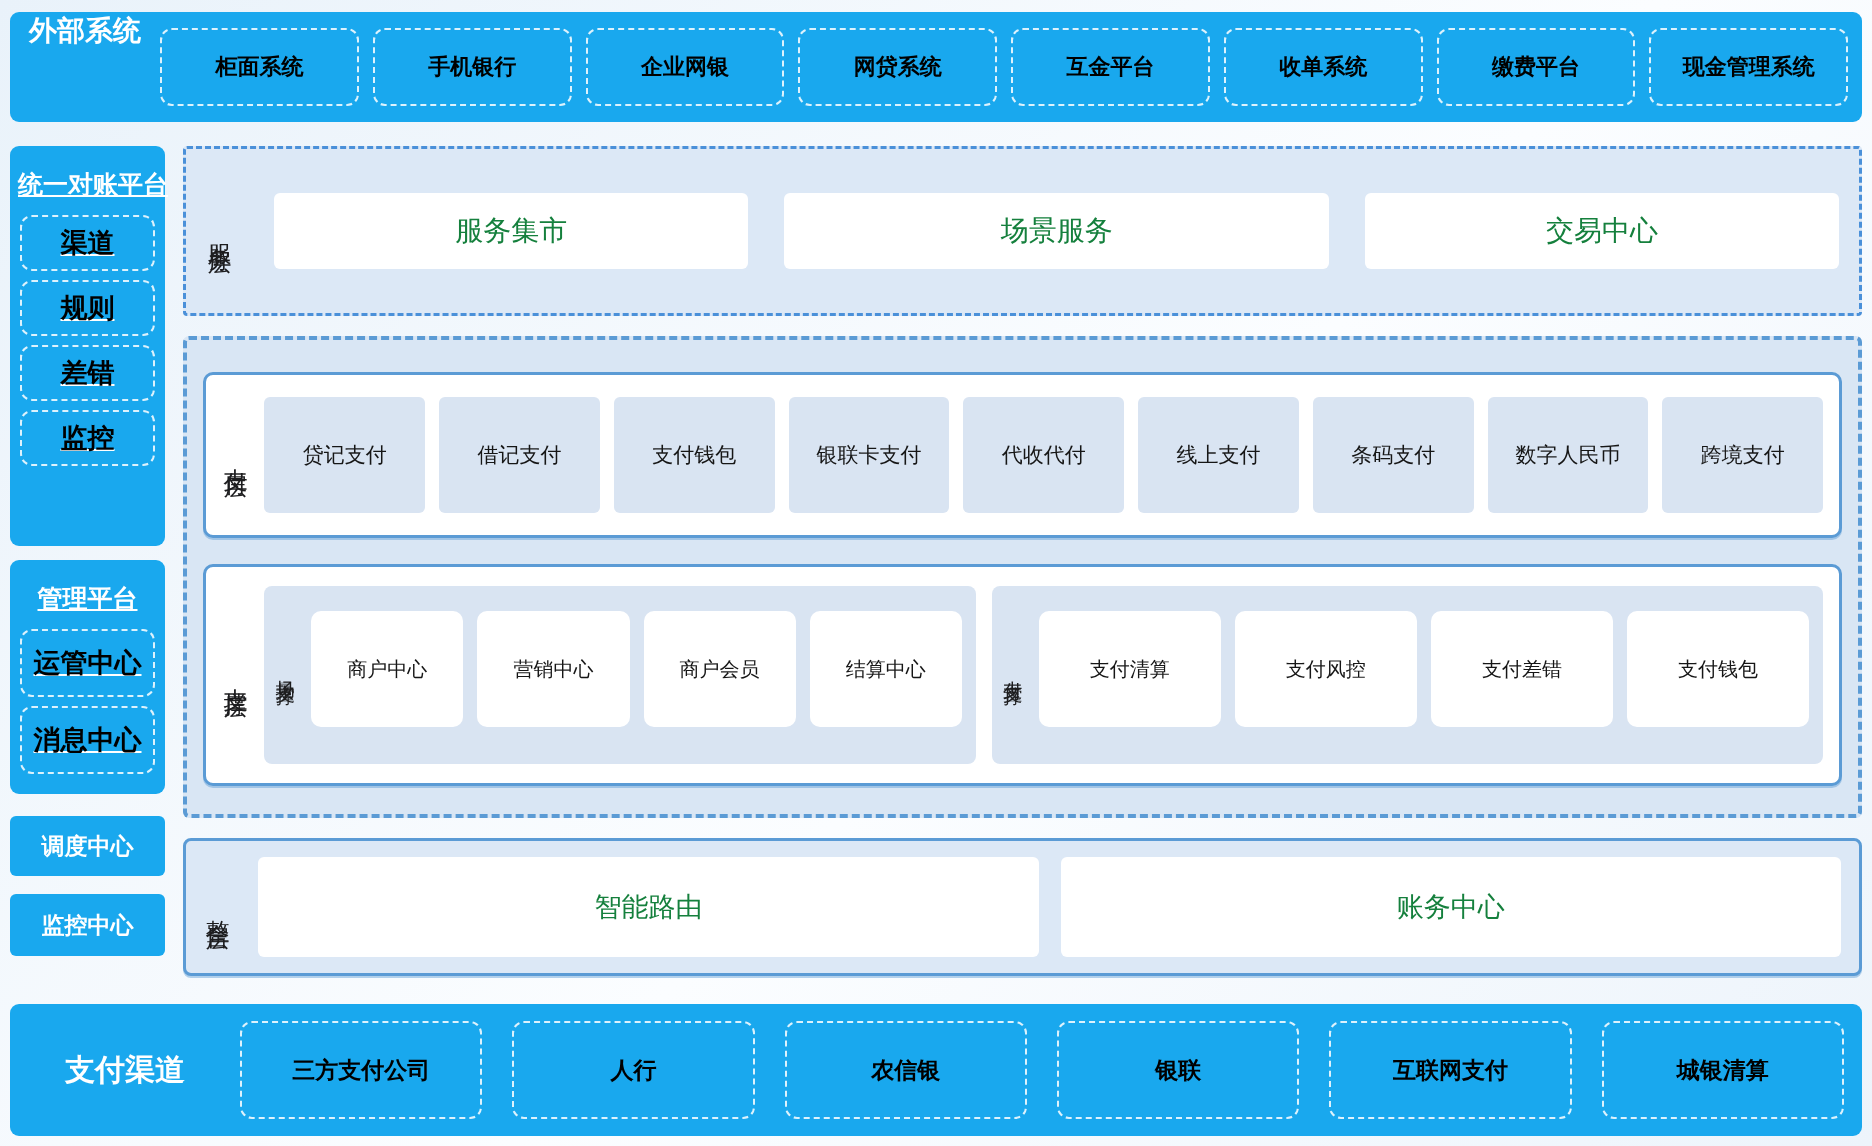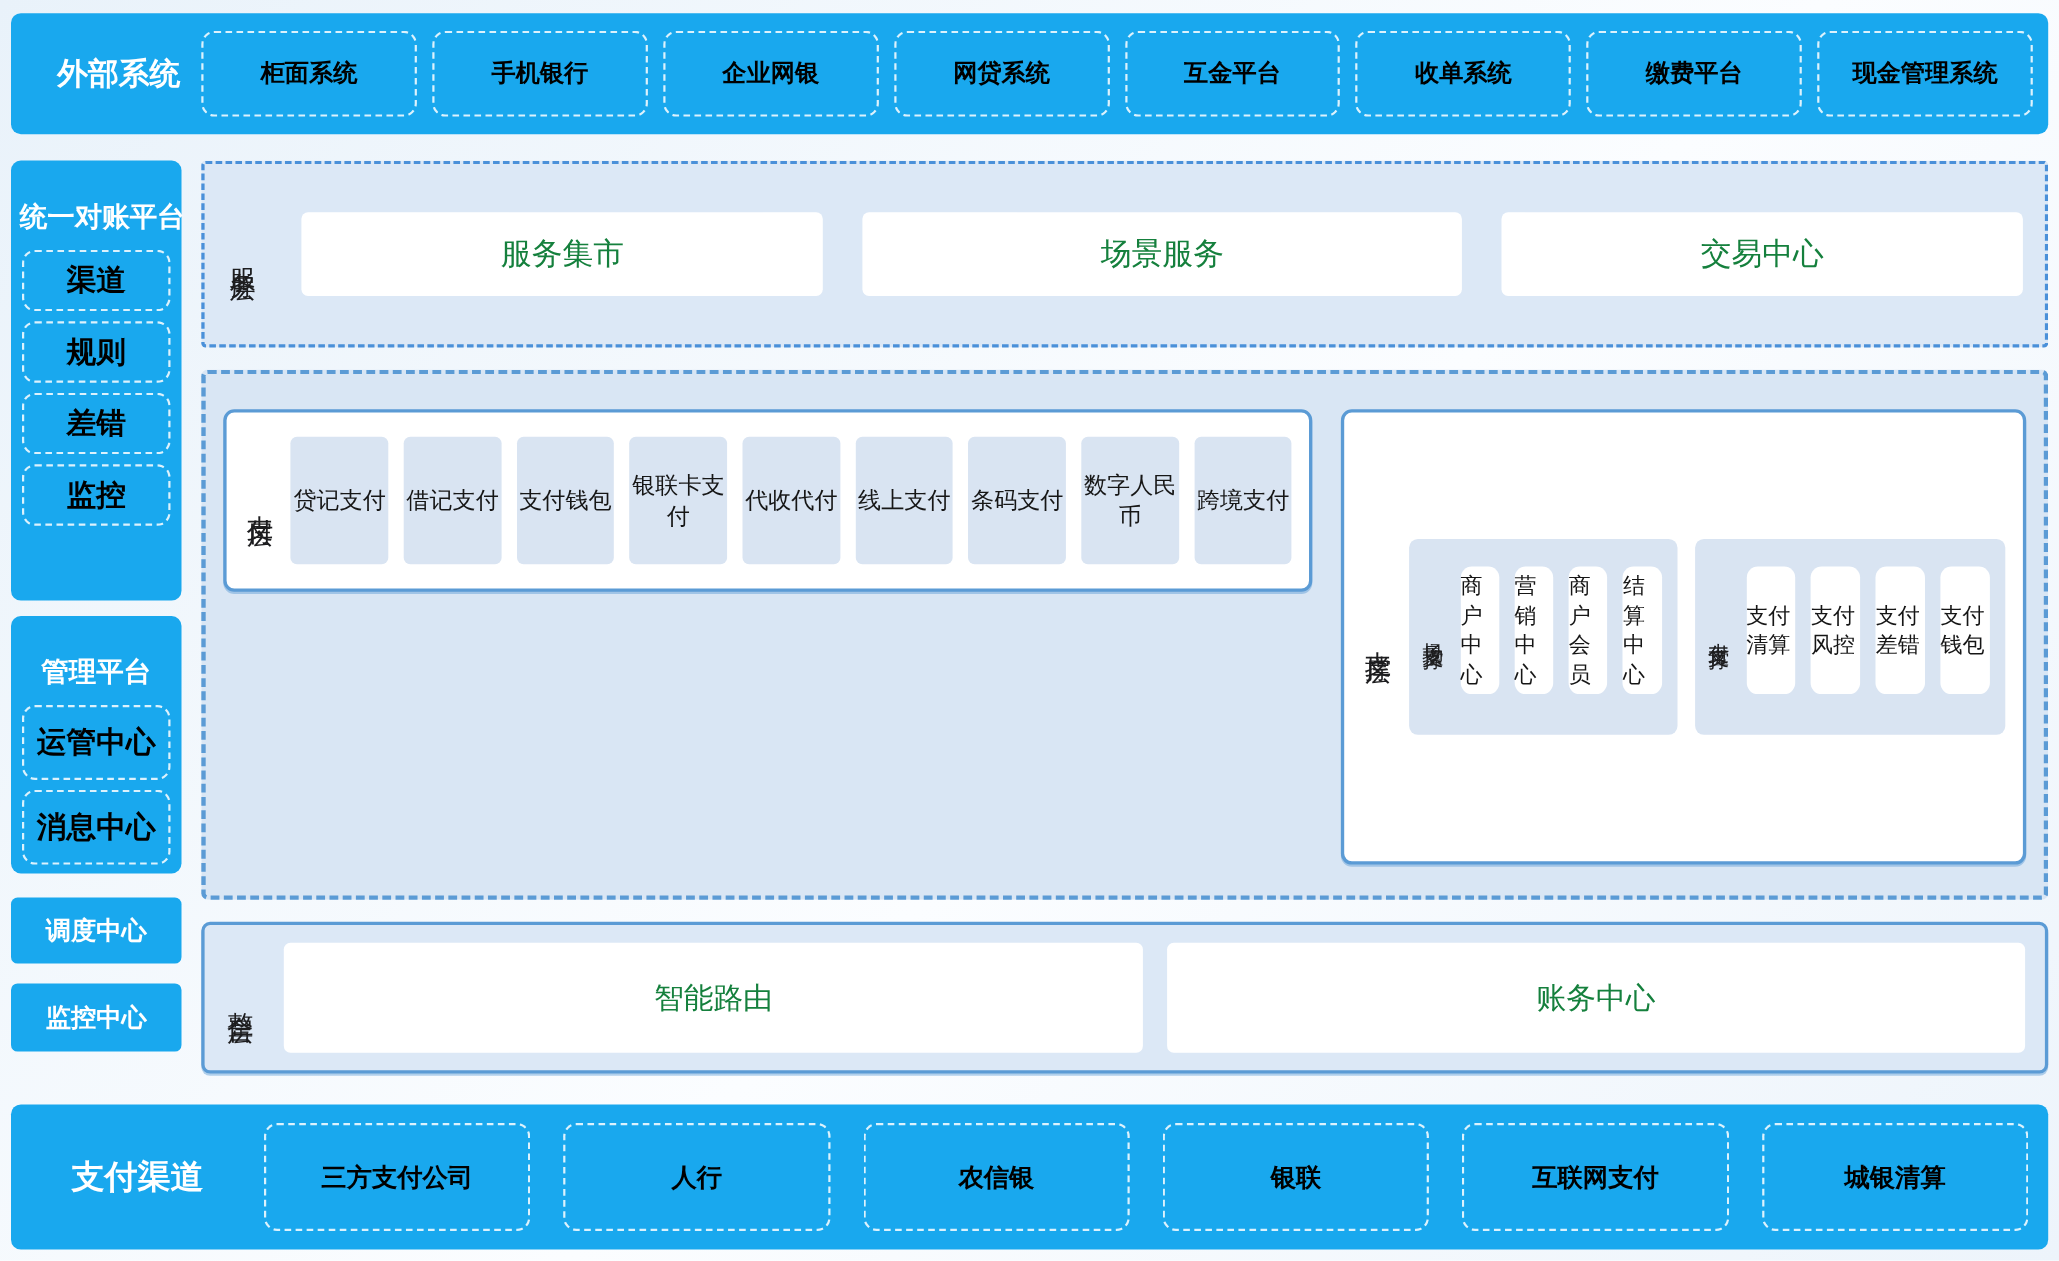--- a/index.html
+++ b/index.html
@@ -12,38 +12,38 @@
   }
   .page{
     box-sizing:border-box;
     width:1872px;height:1146px;
     padding:12px 10px 10px 10px;
     display:flex;flex-direction:column;
   }
   
   .blue{background:#19a8ee;border-radius:9px;color:#fff;}
   .topbar{
-    height:110px;display:flex;align-items:center;
-    padding-right:14px;flex:none;padding-left:23px;
+    height:110px;display:flex;
+    padding-right:14px;flex:none;
   }
   .topbar-title{
     width:150px;text-align:center;font-size:28px;font-weight:bold;flex:none;
   }
   .bar-items{flex:1;display:flex;gap:14px;align-items:center;height:100%;}
   .dashed-item{
     flex:1;height:74px;
     border:2px dashed rgba(255,255,255,.85);
     border-radius:12px;
     display:flex;align-items:center;justify-content:center;
     font-size:22px;font-weight:bold;color:#000000;
   }
   
   .middle{flex:1;display:flex;gap:18px;margin-top:24px;min-height:0;}
   .sidecol{width:155px;flex:none;display:flex;flex-direction:column;}
-  .sideblock{padding:18px 8px;box-sizing:border-box;}
+  .sideblock{padding:6px 8px;box-sizing:border-box;text-decoration:underline;}
   .sideblock .sb-title{
     text-align:center;font-size:25px;font-weight:bold;
     margin:16px 0 14px 0;white-space:nowrap;
   }
   .sideblock .dashed-item{flex:none;margin:9px 2px;font-size:27px;}
   .sb-recon{height:400px;}
   .sb-recon .dashed-item{height:52px;}
   .sb-mgmt{height:234px;margin-top:14px;}
   .sb-mgmt .dashed-item{height:64px;}
   .solid-side{
@@ -70,21 +70,21 @@
     background:#fff;border-radius:6px;height:76px;
     display:flex;align-items:center;justify-content:center;
     font-size:28px;color:#15803d;flex:1;
   }
   .service-layer .white-box:nth-of-type(3){flex:1.15;}
   .outer-dashed{
     flex:1;margin-top:20px;box-sizing:border-box;
     border:4px dashed #5b9bd5;border-radius:6px;
     background:#d9e6f4;
     padding:32px 16px 28px 16px;
-    display:flex;flex-direction:row;gap:26px;min-height:0;
+    display:flex;flex-direction:column;gap:26px;min-height:0;
   }
   .solid-panel{
     background:#fff;border:3px solid #5b9bd5;border-radius:10px;
     box-sizing:border-box;display:flex;align-items:center;
     padding:10px 16px 10px 10px;
     box-shadow:0 2px 0 rgba(91,155,213,.45);
   }
   .pay-panel{height:166px;flex:none;gap:10px;}
   .pay-cells{flex:1;display:flex;gap:14px;}
   .blue-cell{

